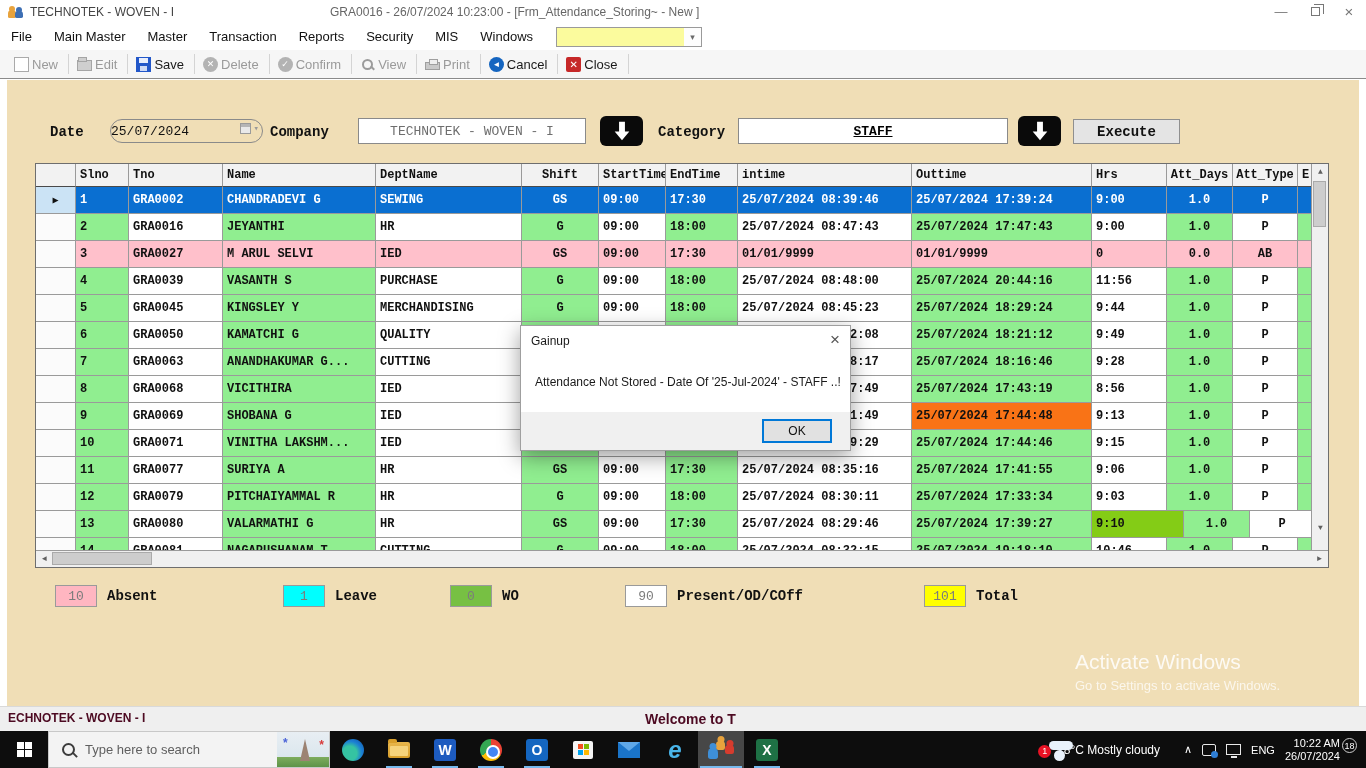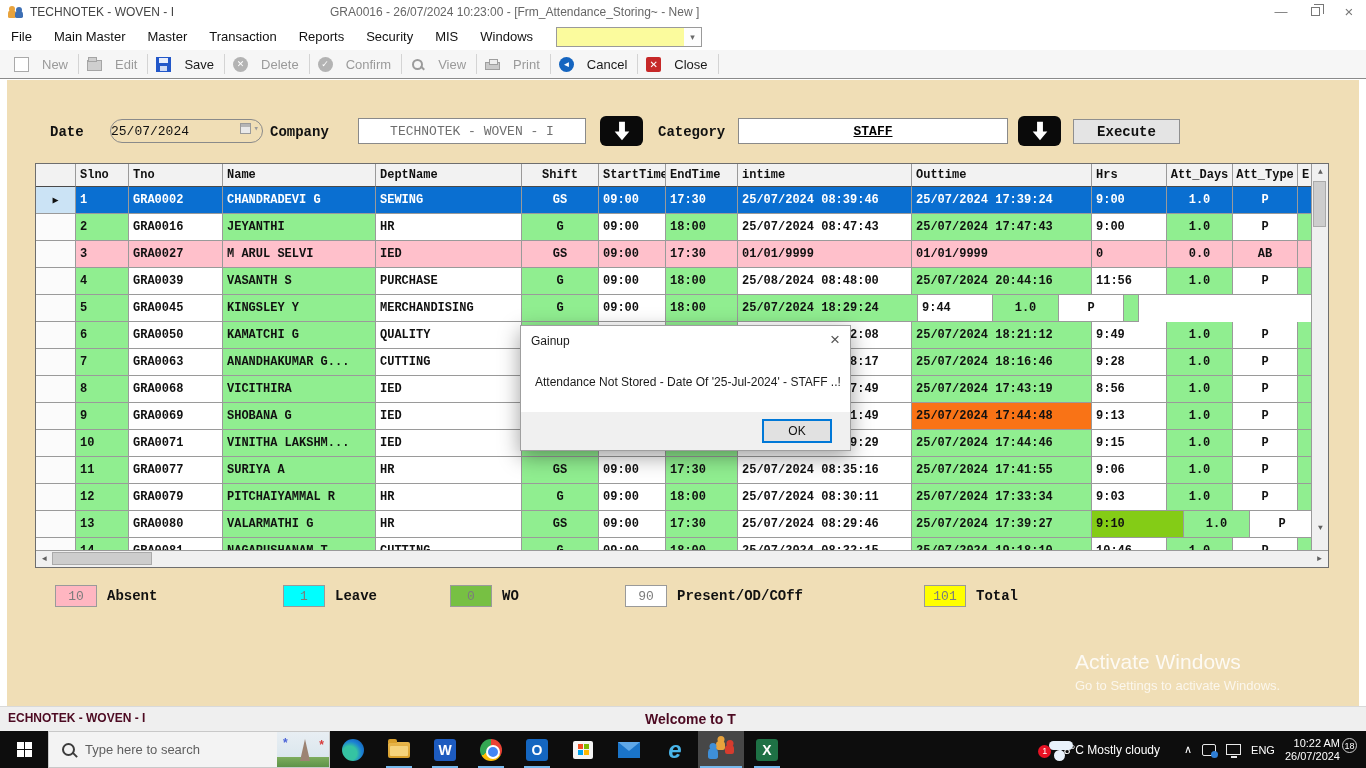--- a/index.html
+++ b/index.html
@@ -24,21 +24,21 @@
              display:flex; align-items:center; font-size:13px; color:#111; }
   .menu-item { padding:5px 11px; cursor:default; }
   .menu-combo { position:relative; margin-left:12px; width:146px; height:20px; background:#fbfb9d;
                 border:1px solid #9a9a9a; display:flex; align-items:center; justify-content:flex-end; }
   .menu-combo .arr { width:17px; height:18px; background:#fdfdfd; color:#6a6a6a; font-size:9px;
                      display:flex; align-items:center; justify-content:center; }
 
   
   .toolbar { position:absolute; left:0; top:50px; width:1366px; height:29px; background:#f6f6f6;
              border-bottom:1px solid #8a8a8a; display:flex; align-items:center; font-size:13px; padding-left:4px; }
-  .tbtn { display:flex; align-items:center; gap:13px; padding:0 10px 0 8px; height:24px; }
+  .tbtn { display:flex; align-items:center; gap:3px; padding:0 10px 0 8px; height:24px; }
   .tbtn .lbl { color:#1a1a1a; }
   .tbtn.disabled .lbl { color:#9a9a9a; }
   .tsep { width:1px; height:20px; background:#d4d4d4; }
   .ic { width:15px; height:15px; display:inline-block; position:relative; flex:0 0 15px; }
   .ic-newdoc { background:#fff; border:1px solid #aaa; width:12px; margin-left:2px; }
   .ic-folder { background:#cfcfcf; border:1px solid #a5a5a5; height:11px; margin-top:3px; }
   .ic-folder::before { content:''; position:absolute; left:0; top:-4px; width:7px; height:3px; background:#cfcfcf; border:1px solid #a5a5a5; }
   .ic-floppy { background:#2257c9; }
   .ic-floppy::before { content:''; position:absolute; left:3px; top:1px; width:9px; height:5px; background:#e8eefc; }
   .ic-floppy::after  { content:''; position:absolute; left:4px; bottom:1px; width:7px; height:5px; background:#cdd9f5; }
@@ -355,36 +355,37 @@
           </div>
           <div class="grow">
             <span class="gcell" style="width: 40px; background: rgb(251, 251, 251); justify-content: center; font-size: 10px;"></span>
             <span class="gcell" style="width: 53px; justify-content: flex-start; background: rgb(144, 238, 144);">4</span>
             <span class="gcell" style="width: 94px; justify-content: flex-start; background: rgb(255, 255, 255);">GRA0039</span>
             <span class="gcell" style="width: 153px; justify-content: flex-start; background: rgb(144, 238, 144);">VASANTH S</span>
             <span class="gcell" style="width: 146px; justify-content: flex-start; background: rgb(255, 255, 255);">PURCHASE</span>
             <span class="gcell" style="width: 77px; justify-content: center; background: rgb(144, 238, 144);">G</span>
             <span class="gcell" style="width: 67px; justify-content: flex-start; background: rgb(255, 255, 255);">09:00</span>
             <span class="gcell" style="width: 72px; justify-content: flex-start; background: rgb(144, 238, 144);">18:00</span>
-            <span class="gcell" style="width: 174px; justify-content: flex-start; background: rgb(255, 255, 255);">25/08/2024 08:48:00</span>
+            <span class="gcell" style="width: 174px; justify-content: flex-start; background: rgb(255, 255, 255);">25/07/2024 08:48:00</span>
             <span class="gcell" style="width: 180px; justify-content: flex-start; background: rgb(144, 238, 144);">25/07/2024 20:44:16</span>
             <span class="gcell" style="width: 75px; justify-content: flex-start; background: rgb(255, 255, 255);">11:56</span>
             <span class="gcell" style="width: 66px; justify-content: center; background: rgb(144, 238, 144);">1.0</span>
             <span class="gcell" style="width: 65px; justify-content: center; background: rgb(255, 255, 255);">P</span>
             <span class="gcell" style="width: 15px; justify-content: flex-start; background: rgb(144, 238, 144);"></span>
           </div>
           <div class="grow">
             <span class="gcell" style="width: 40px; background: rgb(251, 251, 251); justify-content: center; font-size: 10px;"></span>
             <span class="gcell" style="width: 53px; justify-content: flex-start; background: rgb(144, 238, 144);">5</span>
             <span class="gcell" style="width: 94px; justify-content: flex-start; background: rgb(255, 255, 255);">GRA0045</span>
             <span class="gcell" style="width: 153px; justify-content: flex-start; background: rgb(144, 238, 144);">KINGSLEY Y</span>
             <span class="gcell" style="width: 146px; justify-content: flex-start; background: rgb(255, 255, 255);">MERCHANDISING</span>
             <span class="gcell" style="width: 77px; justify-content: center; background: rgb(144, 238, 144);">G</span>
             <span class="gcell" style="width: 67px; justify-content: flex-start; background: rgb(255, 255, 255);">09:00</span>
             <span class="gcell" style="width: 72px; justify-content: flex-start; background: rgb(144, 238, 144);">18:00</span>
+            <span class="gcell" style="width: 174px; justify-content: flex-start; background: rgb(255, 255, 255);">25/07/2024 08:45:23</span>
             <span class="gcell" style="width: 180px; justify-content: flex-start; background: rgb(144, 238, 144);">25/07/2024 18:29:24</span>
             <span class="gcell" style="width: 75px; justify-content: flex-start; background: rgb(255, 255, 255);">9:44</span>
             <span class="gcell" style="width: 66px; justify-content: center; background: rgb(144, 238, 144);">1.0</span>
             <span class="gcell" style="width: 65px; justify-content: center; background: rgb(255, 255, 255);">P</span>
             <span class="gcell" style="width: 15px; justify-content: flex-start; background: rgb(144, 238, 144);"></span>
           </div>
           <div class="grow">
             <span class="gcell" style="width: 40px; background: rgb(251, 251, 251); justify-content: center; font-size: 10px;"></span>
             <span class="gcell" style="width: 53px; justify-content: flex-start; background: rgb(144, 238, 144);">6</span>
             <span class="gcell" style="width: 94px; justify-content: flex-start; background: rgb(255, 255, 255);">GRA0050</span>

